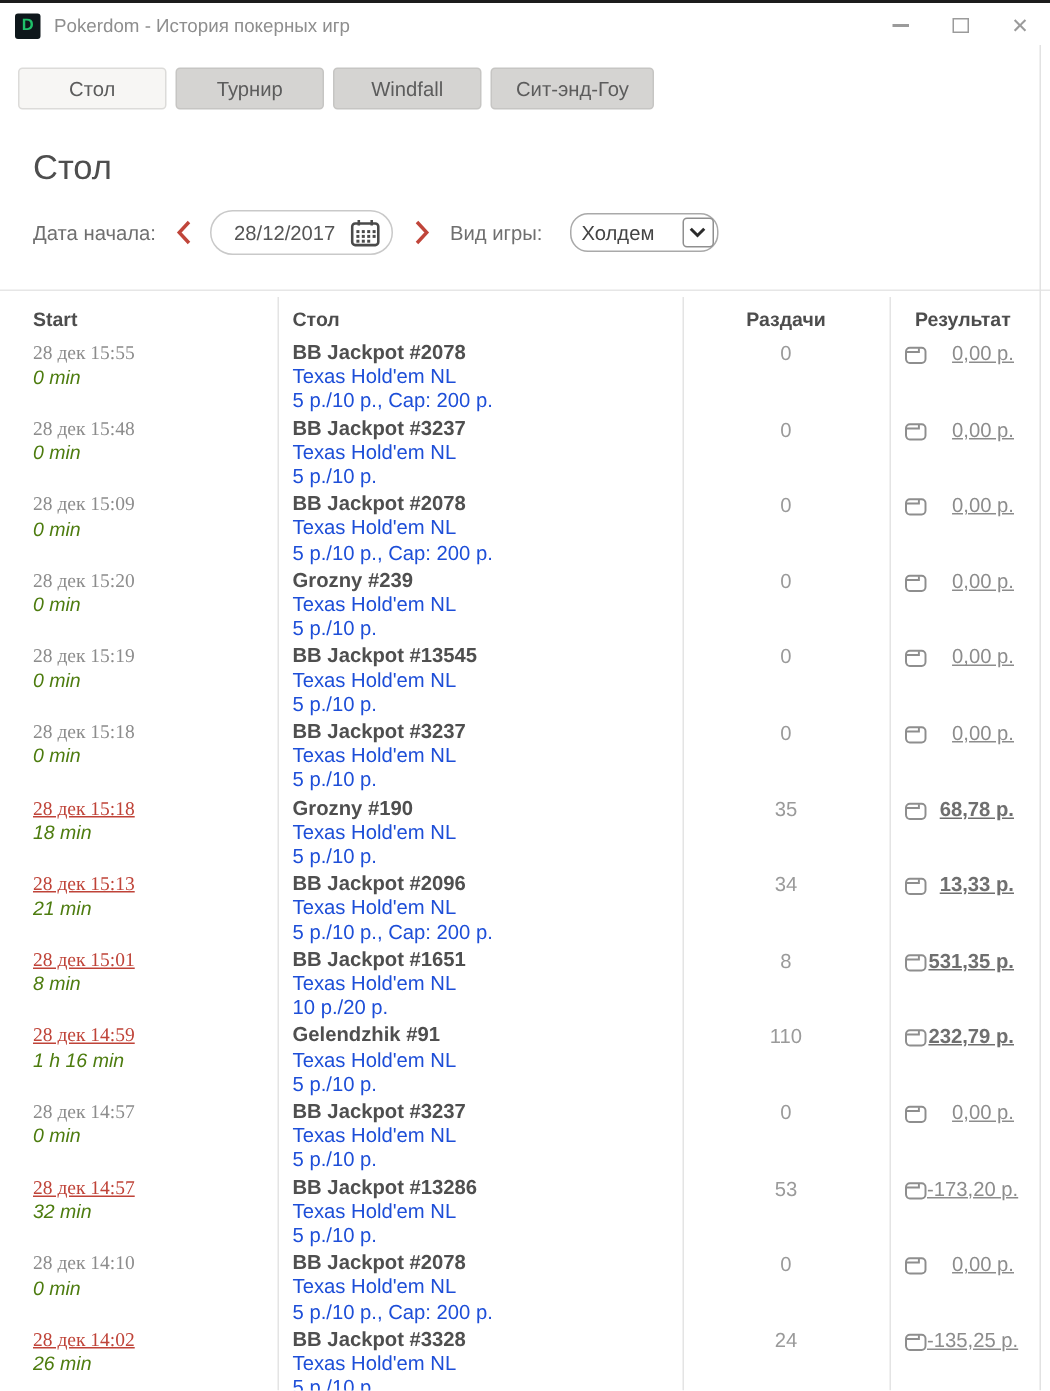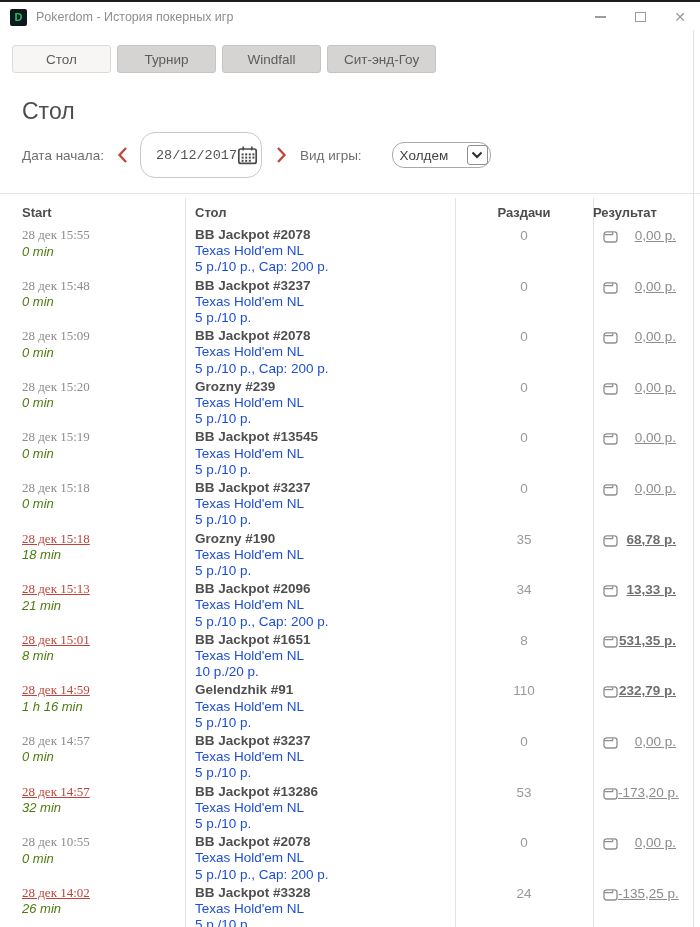--- a/index.html
+++ b/index.html
@@ -29,41 +29,41 @@
   .tab.active { background:#f7f6f4; border-color:#dcdbd9; }
 
   
   .page-title { position:absolute; top:98px; left:22px; font-size:23px; font-weight:400; color:#4e4e4e; }
 
   
   .filters { position:absolute; top:140px; left:22px; height:30px; display:flex; align-items:center; font-size:13.5px; color:#6f6f6f; }
   .chev { display:flex; align-items:center; }
   .chev-left { margin:0 10px 0 12px; }
   .chev-right { margin:0 12px 0 12px; }
-  .date-box { width:122px; height:46px; border:1px solid #c9c9c9; border-radius:15px; display:flex; align-items:center; background:#fff;font-family:Liberation Mono, monospace; }
+  .date-box { width:122px; height:30px; border:1px solid #c9c9c9; border-radius:15px; display:flex; align-items:center; background:#fff; }
   .date-value { padding-left:15px; font-size:13.5px; color:#555; }
   .cal-btn { margin-left:auto; margin-right:7px; display:flex; align-items:center; }
   .game-label { margin-right:18px; }
-  .select-box { width:99px; height:26px; border:1px solid #a9a9a9; border-radius:12px; display:flex; align-items:center; background:#fff;margin-left:12px; }
+  .select-box { width:99px; height:26px; border:1px solid #a9a9a9; border-radius:12px; display:flex; align-items:center; background:#fff; }
   .select-value { padding-left:7px; font-size:13.5px; color:#444; }
   .select-caret { margin-left:auto; margin-right:2px; width:21px; height:20px; border:1px solid #8f8f8f; border-radius:3px;
                   display:flex; align-items:center; justify-content:center; background:#fff; }
 
   
   .table-wrap { position:absolute; top:193px; left:0; right:0; bottom:0; border-top:1px solid #e6e6e6; background:#fff; }
   .vsep { position:absolute; top:4px; bottom:0; width:1px; background:#e4e4e4; }
   .vsep1 { left:185px; } .vsep2 { left:455px; } .vsep3 { left:593px; }
   .edge-line { position:absolute; left:693px; top:30px; bottom:0; width:1px; background:#e2e2e2; z-index:6; }
 
   .grid-cols { display:grid; grid-template-columns:185px 270px 138px 107px; }
   .thead { position:absolute; top:11px; left:0; right:0; font-size:13px; font-weight:bold; color:#4d4d4d; }
   .th-start { padding-left:22px; }
   .th-table { padding-left:10px; }
   .th-hands { text-align:center; }
-  .th-result { }
+  .th-result { padding-left:17px; }
 
   .rows { position:absolute; top:33px; left:0; right:0; }
   .row { height:50.6px; }
   .c-start { padding-left:22px; font-size:13px; line-height:16.5px; }
   .start-date { color:#8c8c8c;font-family:Liberation Serif, serif; }
   .start-date.link { color:#bf4338; text-decoration:underline; cursor:pointer; }
   .start-dur { color:#4d7c0f;font-style:italic; }
   .c-table { padding-left:10px; font-size:13.5px; line-height:16.2px; }
   .t-name { font-weight:bold; color:#4f4f4f; }
   .t-sub { color:#1d4ed8; }
@@ -397,21 +397,21 @@
       <svg class="wallet" width="15" height="13" viewBox="0 0 15 13">
         <rect x="1" y="1.8" width="13" height="10.2" rx="2.6" fill="none" stroke="#8e8e8e" stroke-width="1.3"></rect>
         <path d="M1.4 4.6 L9.6 4.6 L9.6 2.2" fill="none" stroke="#8e8e8e" stroke-width="1.3"></path>
       </svg>
       <span class="r-val">-173,20 р.</span>
     </div>
   </div>
 
   <div class="row grid-cols">
     <div class="c-start">
-      <div class="start-date">28 дек 10:55</div>
+      <div class="start-date">28 дек 14:10</div>
       <div class="start-dur">0 min</div>
     </div>
     <div class="c-table">
       <div class="t-name">BB Jackpot #2078</div>
       <div class="t-sub">Texas Hold'em NL</div>
       <div class="t-sub">5 р./10 р., Cap: 200 р.</div>
     </div>
     <div class="c-hands">0</div>
     <div class="c-result">
       <svg class="wallet" width="15" height="13" viewBox="0 0 15 13">

